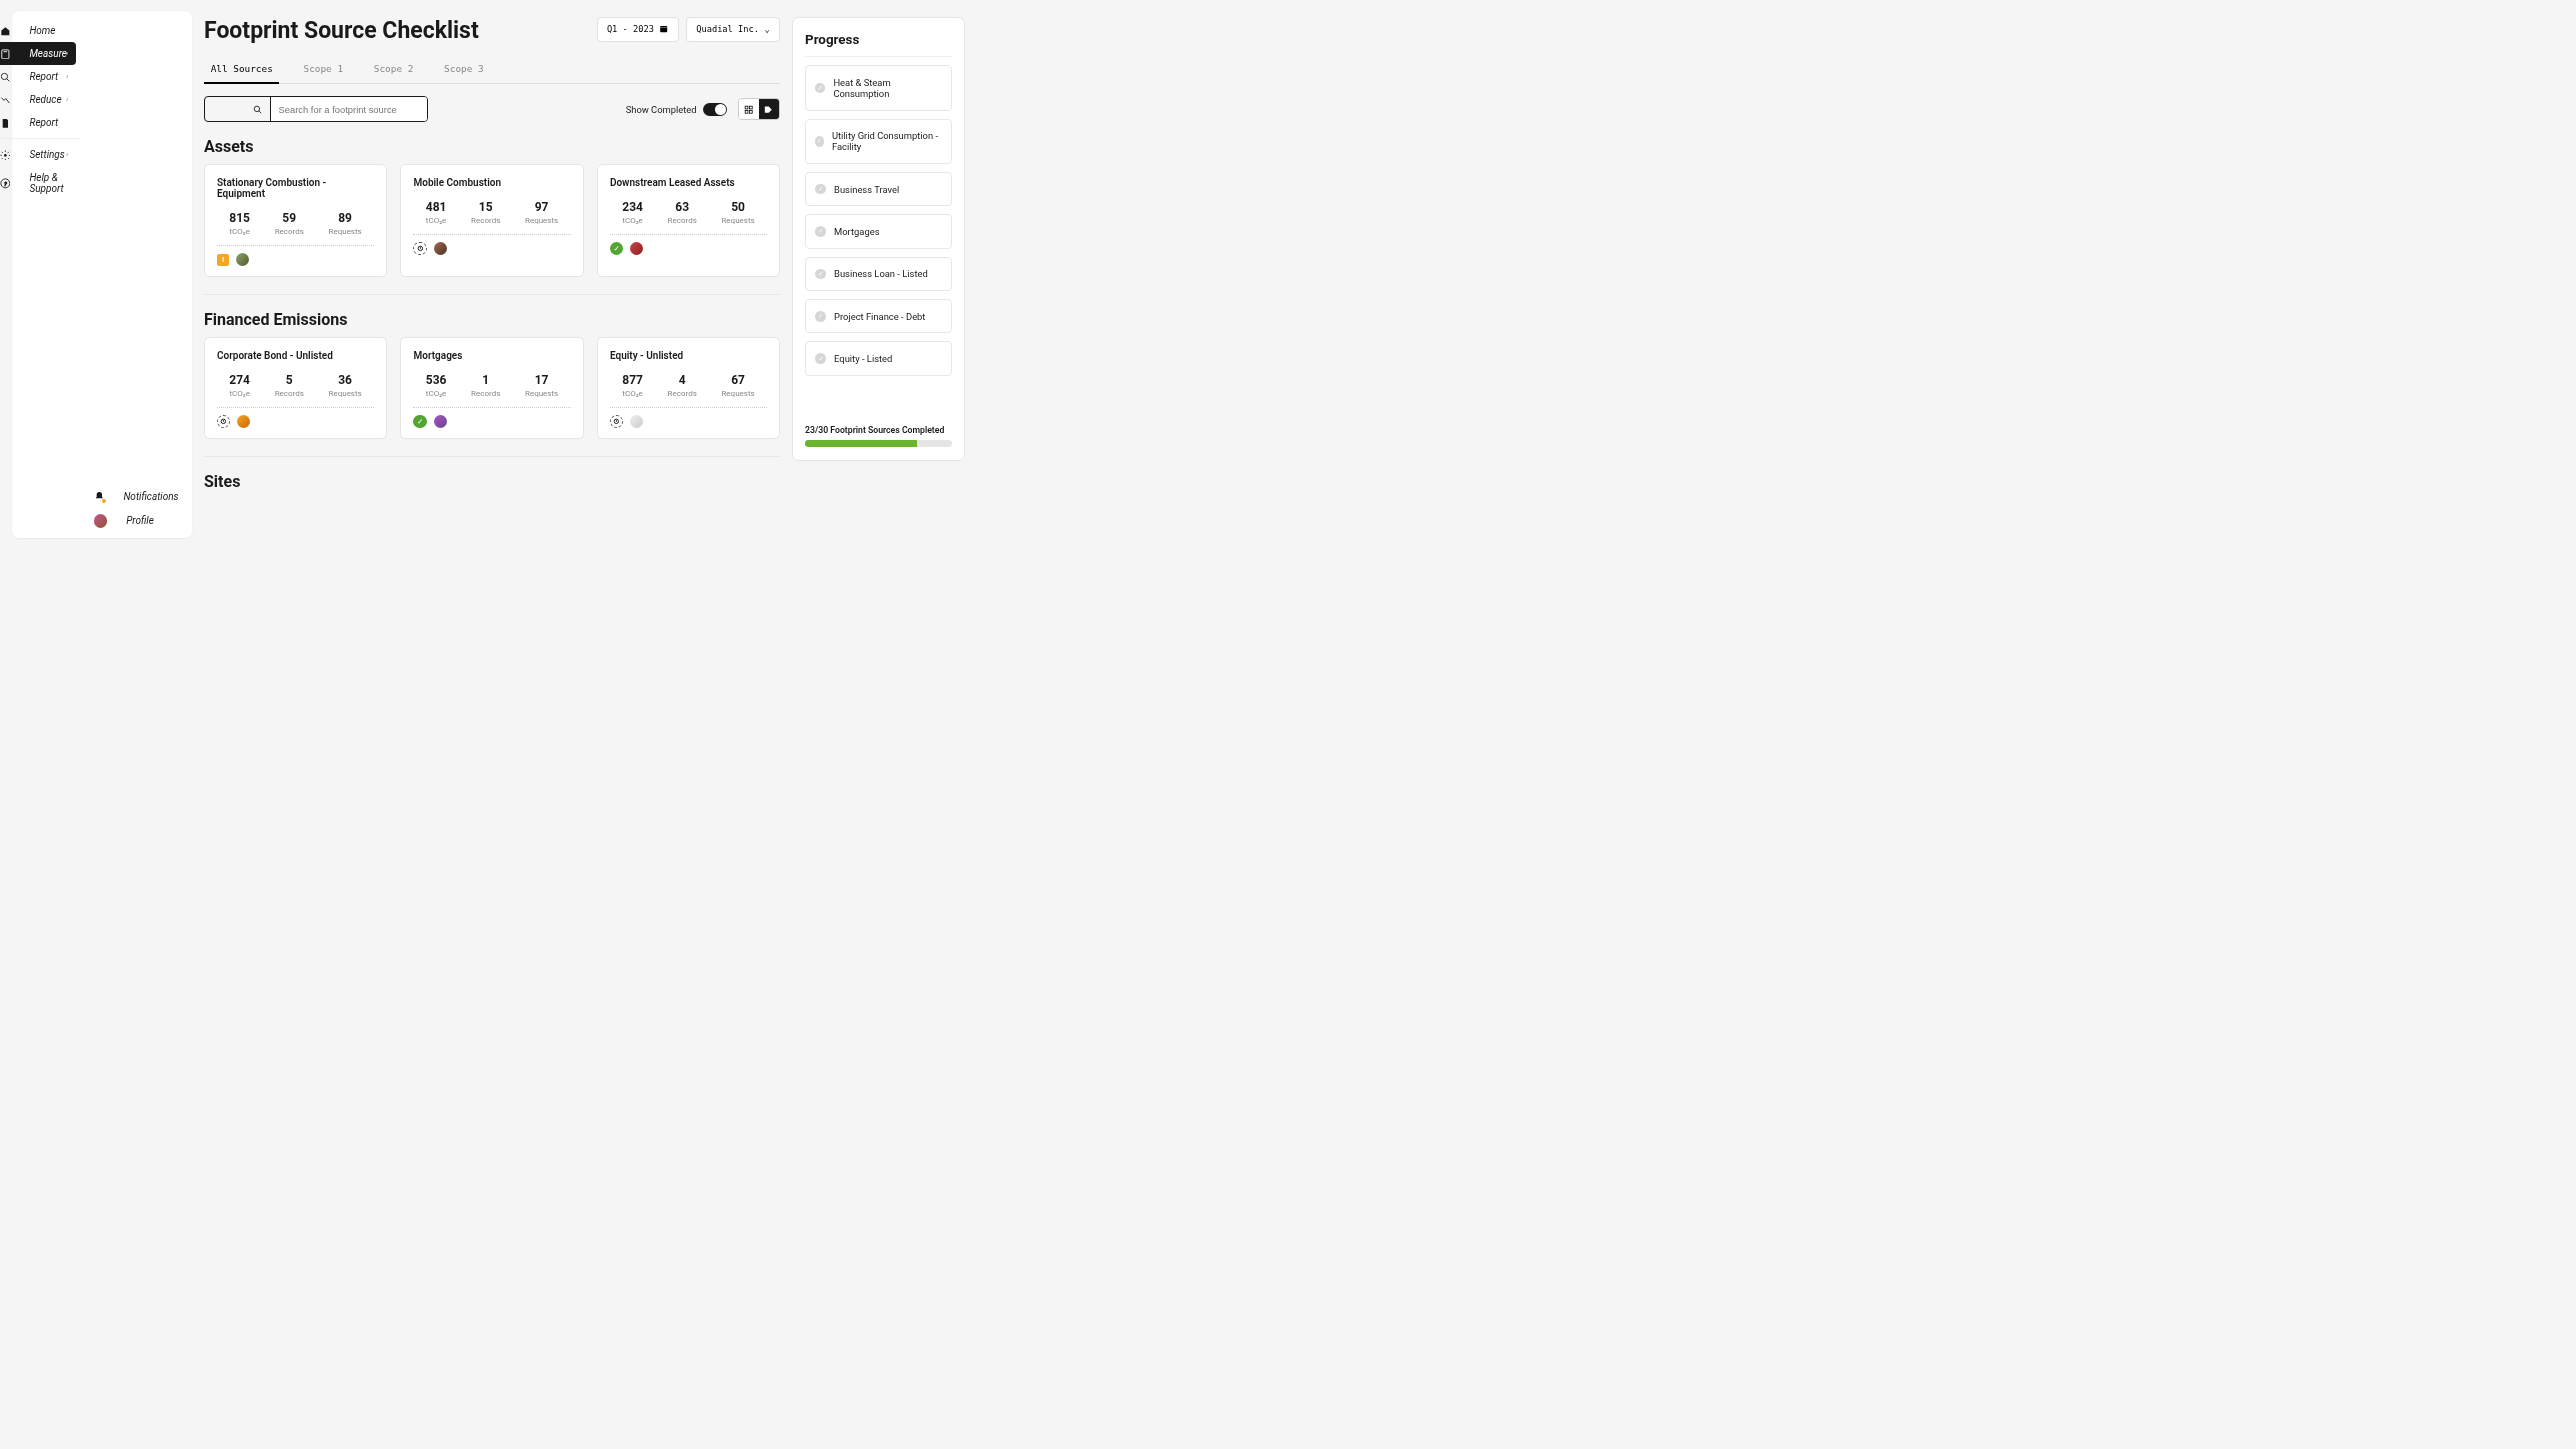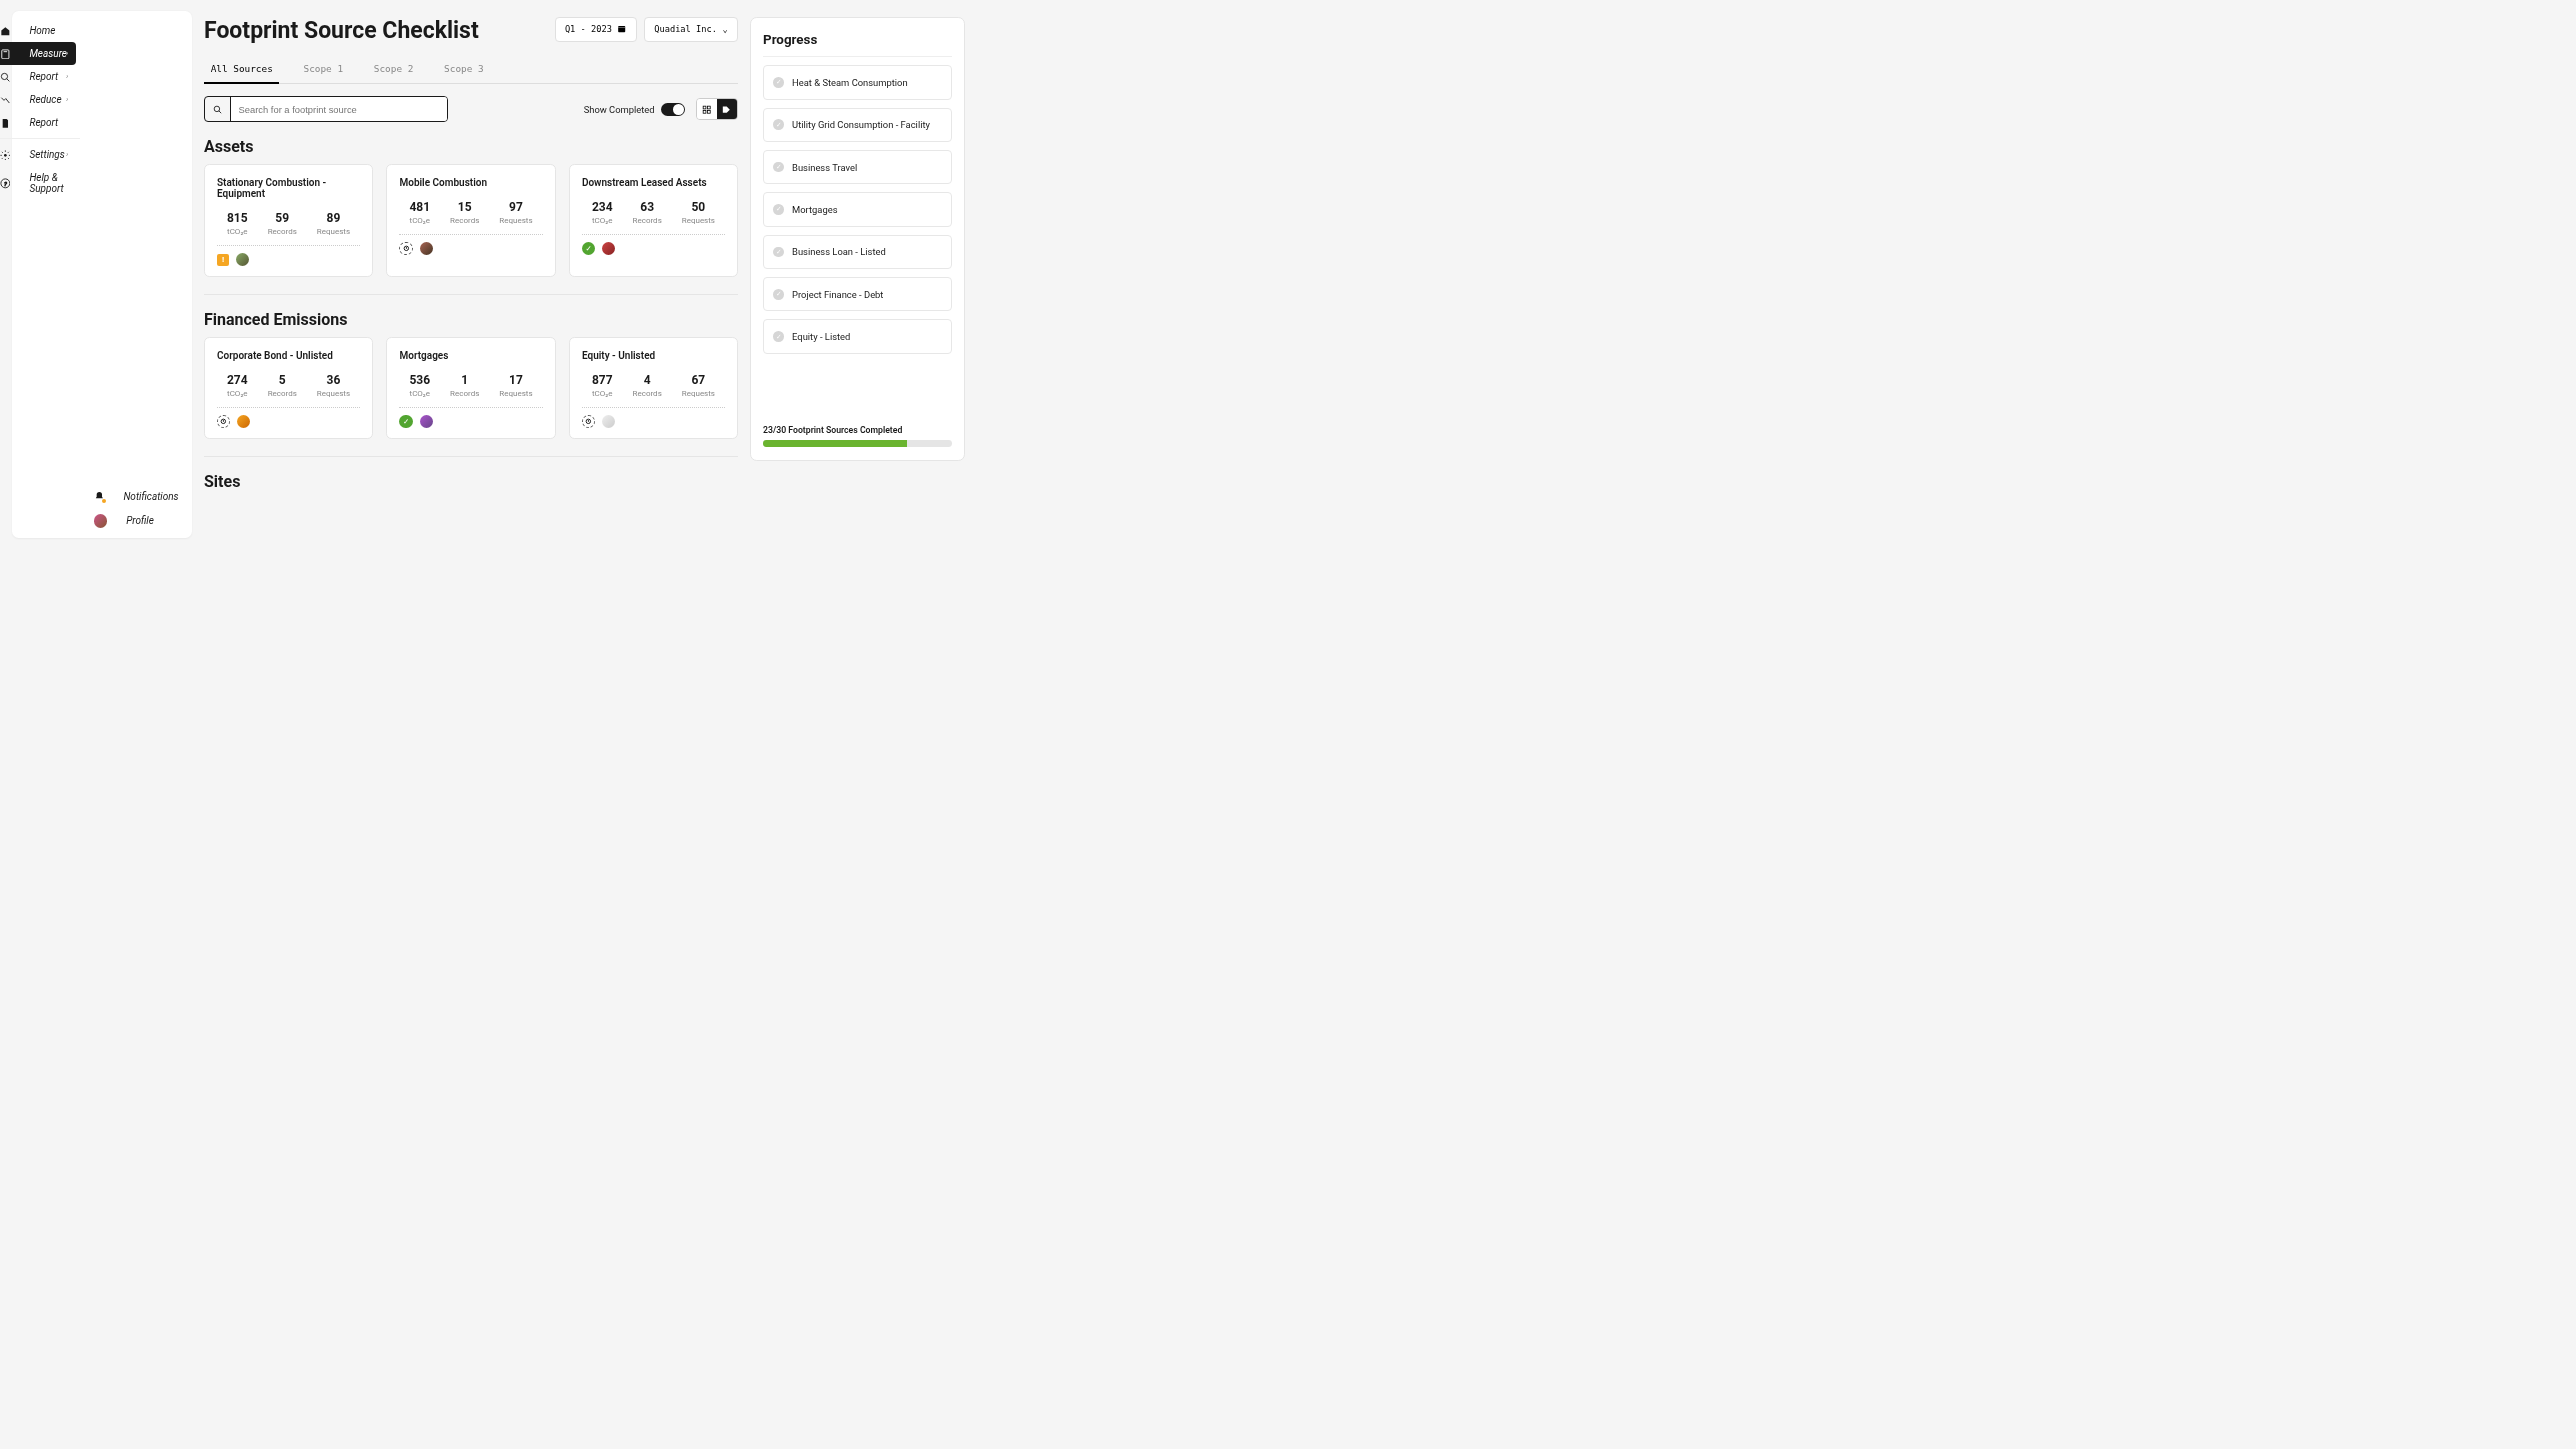--- a/index.html
+++ b/index.html
@@ -88,21 +88,21 @@
     font-family: ui-monospace, Menlo, monospace; font-size:9.4px;
   }
   .tab { padding: 5.4px 6.7px 8px; color:#888; cursor:pointer; }
   .tab.active { color:#000; border-bottom: 2px solid #000; margin-bottom:-0.7px; }
 
   .toolbar {
     display:flex; align-items:center; gap:10.7px; margin-top: 12px;
   }
   .search {
     display:flex; border:1px solid #1a1a1a; border-radius:4px;
-    width: 244px; height: 25.5px; overflow:hidden;
+    width: 224px; height: 25.5px; overflow:hidden;padding-left:40px;
   }
   .search-btn { width:25.5px; display:flex; align-items:center; justify-content:center; border-right:0.7px solid #1a1a1a; }
   .search input {
     flex:1; border:none; outline:none; padding:0 8px; font-size:9.4px; color:#333;
   }
   .toolbar-spacer { flex:1; }
   .toggle-wrap { display:flex; align-items:center; gap:6.7px; font-size:9.4px; }
   .toggle {
     width:24px; height:13.4px; background:#1a1a1a; border-radius:6.7px; position:relative; cursor:pointer;
   }
@@ -152,21 +152,21 @@
   .avatar.a2 { background: linear-gradient(135deg,#a65,#432); }
   .avatar.a3 { background: linear-gradient(135deg,#c44,#822); }
   .avatar.a4 { background: linear-gradient(135deg,#f5a623,#c60); }
   .avatar.a5 { background: linear-gradient(135deg,#a5c,#648); }
   .avatar.a6 { background: linear-gradient(135deg,#eee,#ccc); }
 
   .section-sep { border:none; border-top:0.7px solid #e5e5e5; margin: 17.4px 0 0; }
 
   
   .right {
-    width: 215px; background:#fff; border:0.7px solid #e5e5e5; border-radius:6.7px;
+    width: 173px; background:#fff; border:0.7px solid #e5e5e5; border-radius:6.7px;
     padding: 13.4px 12px; display:flex; flex-direction:column; height: 444px;
   }
   .right h3 { font-size:13.4px; font-weight:700; padding-bottom:9.4px; border-bottom:0.7px solid #eee; }
   .prog-list { margin-top: 8px; flex:1; overflow:hidden; }
   .prog-item {
     display:flex; align-items:center; gap:8px;
     border:0.7px solid #e7e7e7; border-radius:4px;
     padding: 10.7px 9.4px; font-size:9.4px; margin-bottom:8px;
     cursor:pointer;
   }

